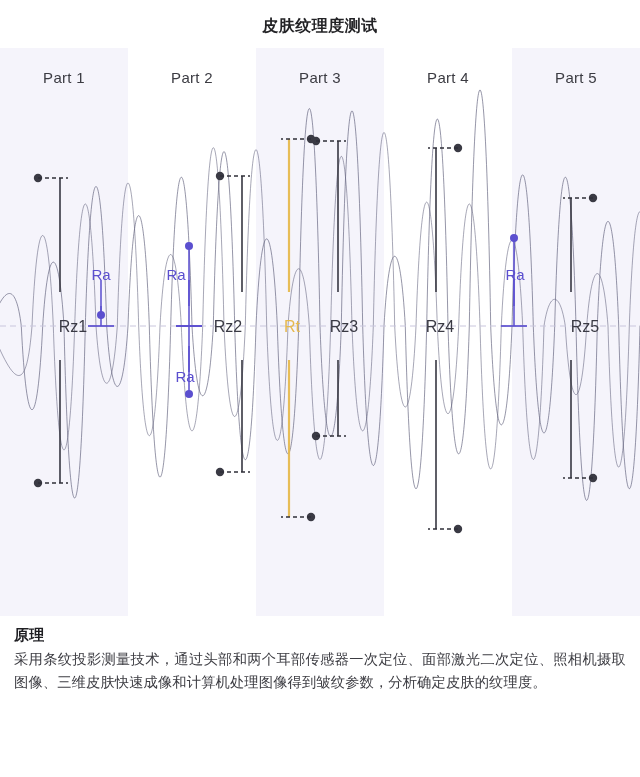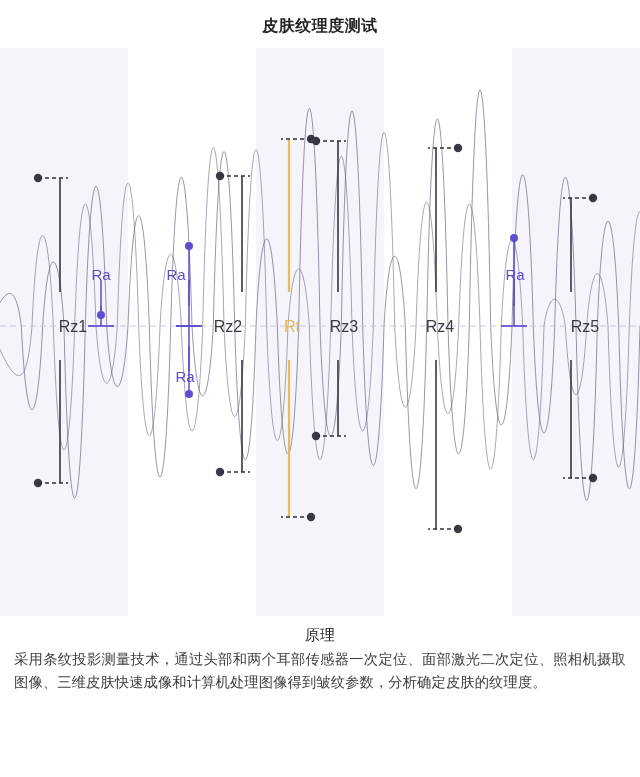--- a/index.html
+++ b/index.html
@@ -60,25 +60,24 @@
   }
 
   
   .footer {
     padding: 0 14px;
     box-sizing: border-box;
     width: 640px;
   }
   .footer-heading {
     font-size: 15px;
-    font-weight: normal;
+    font-weight: bold;
     color: #1f1f23;
     margin: 0 0 4px 0;
     letter-spacing: 0.3px;
-    text-align: center;
   }
   .footer-body {
     font-size: 14.3px;
     line-height: 1.62;
     color: #3c3c42;
     margin: 0;
     text-align: justify;
     letter-spacing: 0.1px;
     font-family: Liberation Mono, monospace;
   }
@@ -175,19 +174,26 @@
         <text x="344" y="284" text-anchor="middle" font-family="&quot;Liberation Sans&quot;, sans-serif" font-size="16" fill="#3a3a44">Rz3</text>
         <rect x="422.7734375" y="271" width="34.5546875" height="14" fill="none"></rect>
         <text x="440" y="284" text-anchor="middle" font-family="&quot;Liberation Sans&quot;, sans-serif" font-size="16" fill="#3a3a44">Rz4</text>
         <rect x="502.40625" y="219" width="25.83251953125" height="14" fill="none"></rect>
         <text x="515" y="232" text-anchor="middle" font-family="&quot;Liberation Sans&quot;, sans-serif" font-size="15" fill="#5b4fcf">Ra</text>
         <rect x="567.7734375" y="271" width="34.5546875" height="14" fill="none"></rect>
         <text x="585" y="284" text-anchor="middle" font-family="&quot;Liberation Sans&quot;, sans-serif" font-size="16" fill="#3a3a44">Rz5</text>
       </g>
   </svg>
 
+  <div class="part-labels">
+    <div class="part-label">Part 1</div>
+    <div class="part-label">Part 2</div>
+    <div class="part-label">Part 3</div>
+    <div class="part-label">Part 4</div>
+    <div class="part-label">Part 5</div>
+  </div>
 
 </div>
 
 <div class="footer">
   <p class="footer-heading">原理</p>
   <p class="footer-body">采用条纹投影测量技术，通过头部和两个耳部传感器一次定位、面部激光二次定位、照相机摄取图像、三维皮肤快速成像和计算机处理图像得到皱纹参数，分析确定皮肤的纹理度。</p>
 </div>
 
 </body></html>

